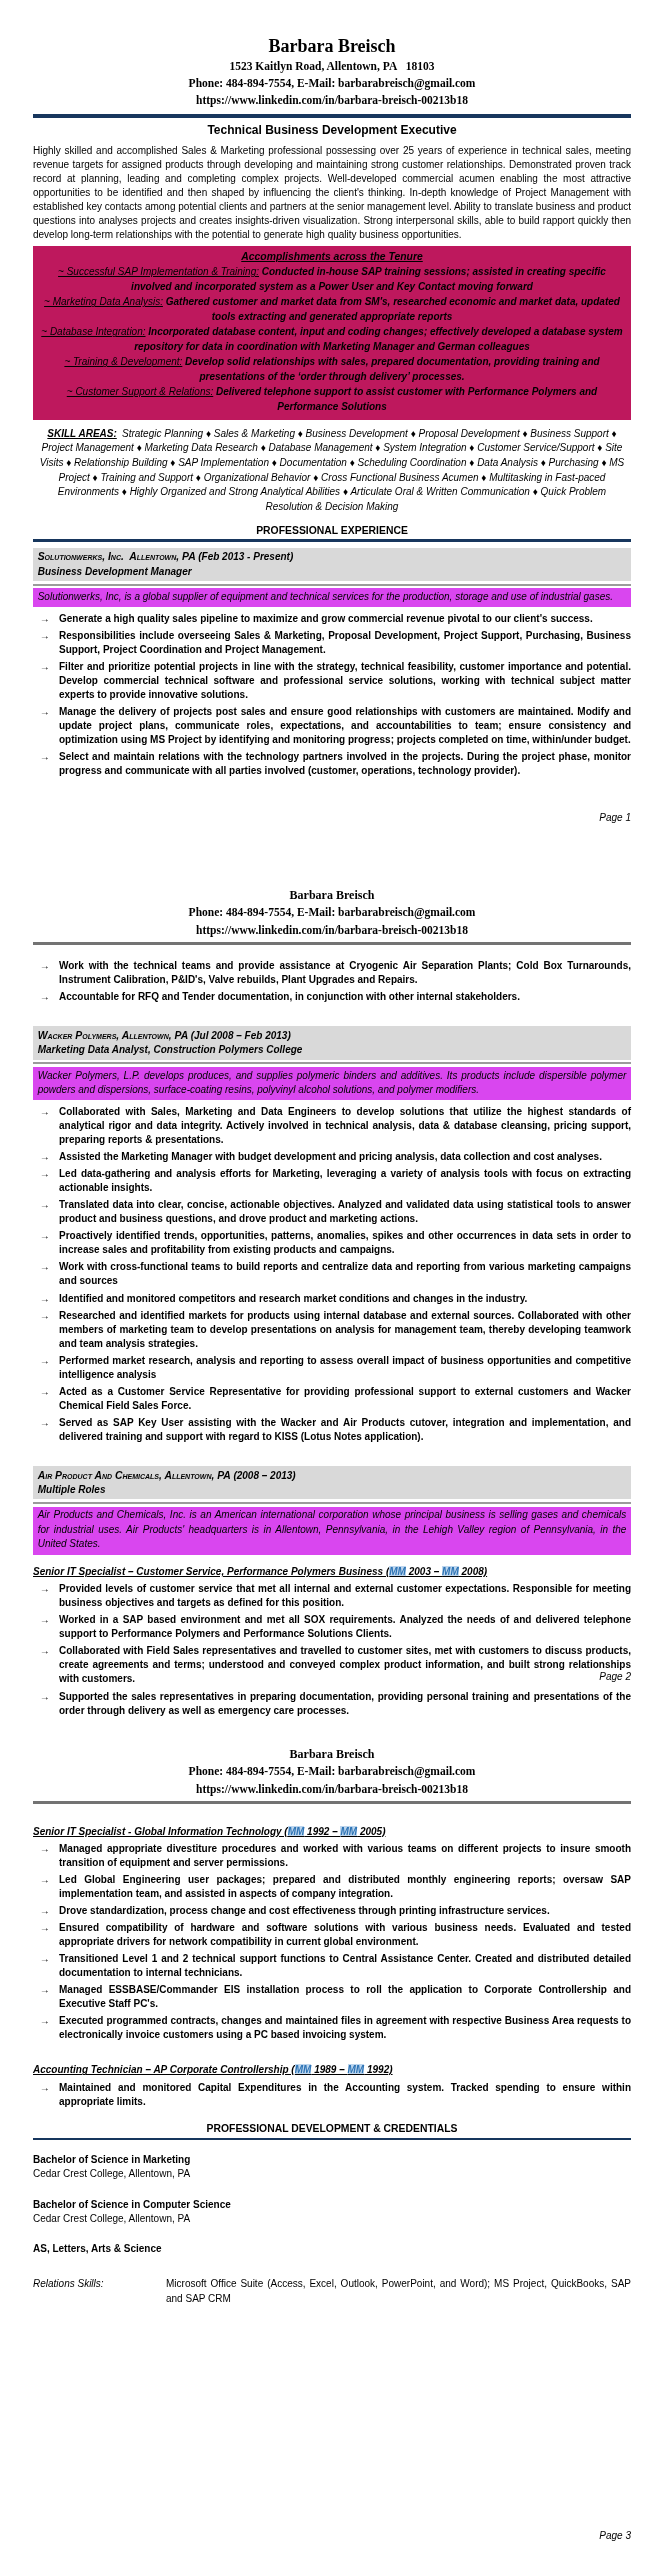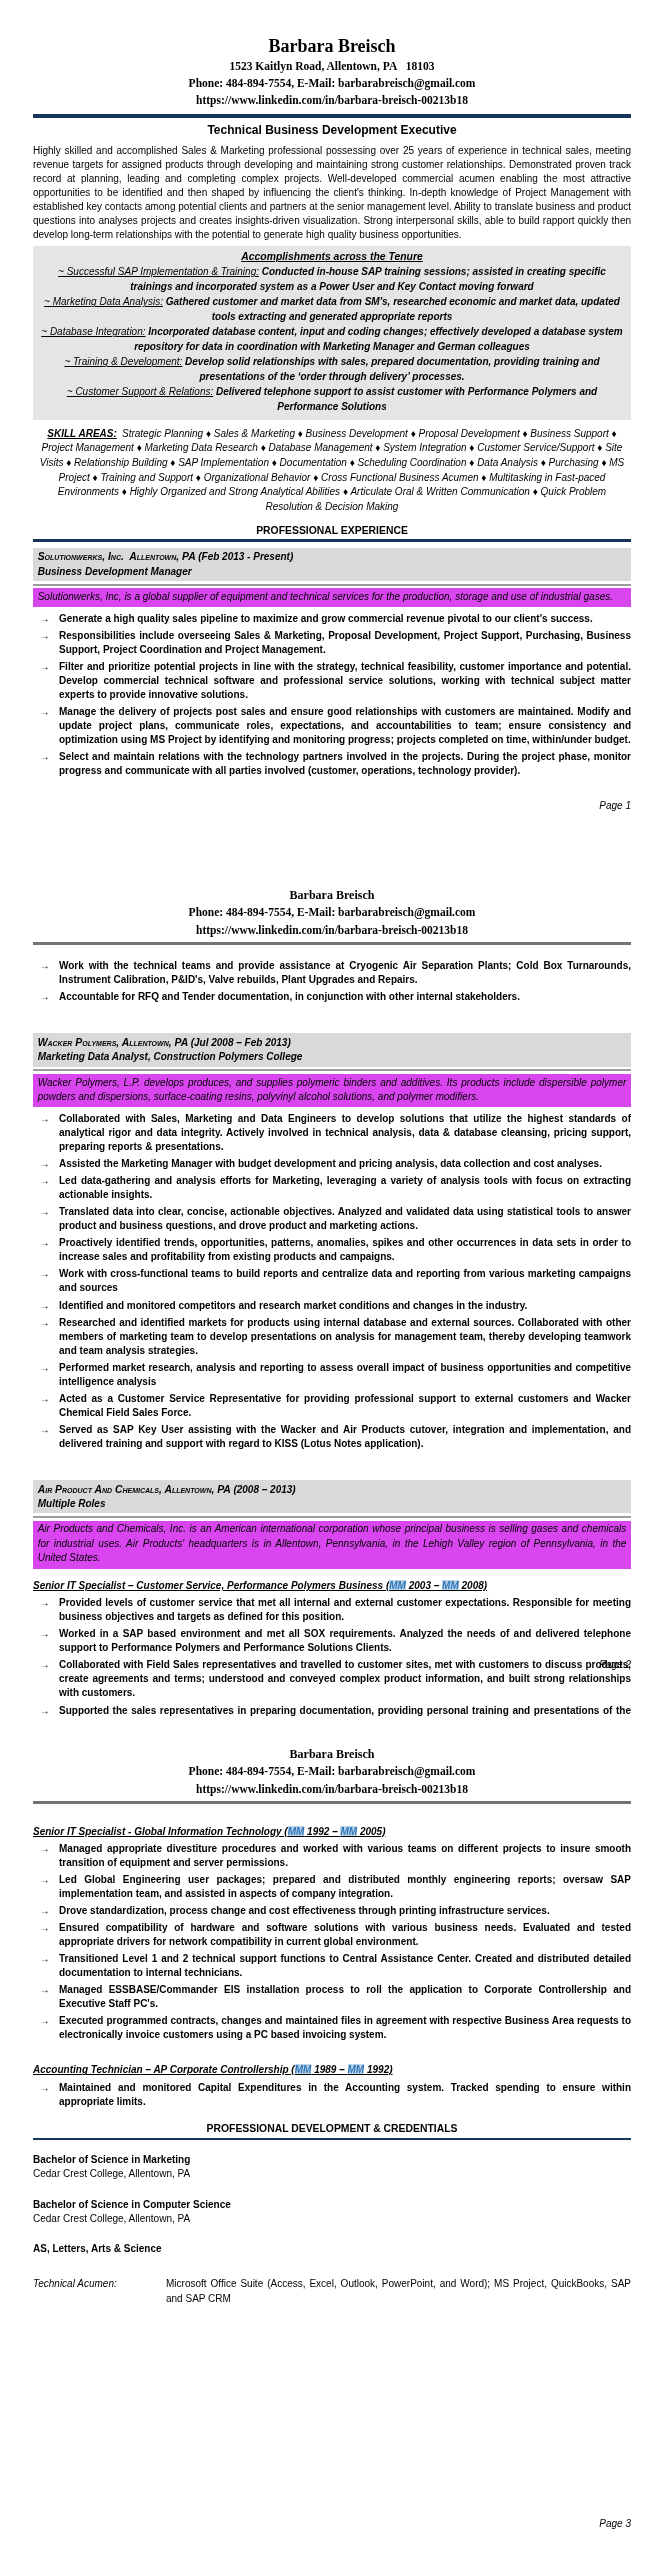--- a/index.html
+++ b/index.html
@@ -19,34 +19,34 @@
 
   hr { border:none; margin:0; }
   .navy { height:3.6px; background:#17365D; margin-top:4.7px; }
   .navy.thin { height:2.6px; margin-top:3.6px; }
   .grayrule { height:2.1px; background:#737373; margin-top:3.6px; }
 
   .headline { font-size:12px; font-weight:700; text-align:center; margin:5.7px 0 6.2px; }
   .body { font-size:10px; line-height:14px; margin:0; }
   .jtext { text-align:justify; }
 
-  .acc-block { background:#e5e5e5; margin-top:4.2px; padding:3.1px 6.2px 5.2px; }
+  .acc-block { background:#be185d; margin-top:4.2px; padding:3.1px 6.2px 5.2px; }
   .acc-heading { font-size:10.4px; font-weight:700; font-style:italic; text-decoration:underline; text-align:center; line-height:15.6px; }
   .acc-item { font-size:10px; font-style:italic; text-align:center; line-height:15px; }
   .acc-label { text-decoration:underline; }
   .acc-text { font-weight:700; }
 
   .skills { font-size:10px; font-style:italic; text-align:center; line-height:14.6px; margin:7.3px 0 0; }
   .skills-label { font-weight:700; text-decoration:underline; margin-right:5.2px; }
 
   .sect { font-size:10.4px; font-weight:700; text-align:center; margin:10.4px 0 0; }
   .sect.cred { margin-top:14.6px; }
 
   .job { margin-top:5.7px; }
-  .job.gap { margin-top:29px;border-radius:19px; }
+  .job.gap { margin-top:22px;border-radius:19px; }
   .job-head { background:#D9D9D9; padding:2.6px 4.7px 1.6px; font-size:10px; font-weight:700; font-style:italic; line-height:14.6px; }
   .sc { font-variant:small-caps; font-size:10.4px; }
   .job-rule { height:2.1px; background:#9B9B9B; margin:2.6px 0; }
   .job-desc { background:#d946ef; padding:1.6px 4.7px 2.6px; font-size:10px; font-style:italic; line-height:14.6px; }
 
   .bullets { margin-top:4.7px; }
   .bullets.cont { margin-top:14.6px; }
   .bullet { display:flex; margin-bottom:3.1px; }
   .bullet .arrow { flex:0 0 26px; padding-left:6.8px; font-size:10px; line-height:14px; }
   .btext { flex:1; font-size:10px; line-height:14px; }
@@ -57,42 +57,42 @@
   .mm { color:#2E74B5; background:#BDD6EE; }
 
   .edu-list { margin-top:12.5px; }
   .edu { font-size:10px; line-height:14.6px; margin-bottom:15.6px; }
   .degree { font-weight:700; }
 
   .tech { display:flex; font-size:10px; line-height:14.6px; margin-top:20px; }
   .tech-label { flex:0 0 133px; font-style:italic; }
   .tech-text { flex:1; }
 
-  .page-num { position:absolute; right:33px; bottom:48px; font-size:10px; font-style:italic; }
+  .page-num { position:absolute; right:33px; bottom:36px; font-size:10px; font-style:italic; }
 </style>
 </head>
 <body>
 
 <div>
 
   <section class="page p1">
     <header class="contact">
       <div class="name">Barbara Breisch</div>
       <div class="cline">1523 Kaitlyn Road, Allentown, PA&nbsp;&nbsp; 18103</div>
       <div class="cline">Phone: 484-894-7554, E-Mail: barbarabreisch@gmail.com</div>
       <div class="cline">https://www.linkedin.com/in/barbara-breisch-00213b18</div>
     </header>
     <hr class="navy">
     <h1 class="headline">Technical Business Development Executive</h1>
     <p class="body jtext">Highly skilled and accomplished Sales &amp; Marketing professional possessing over 25 years of experience in technical sales, meeting revenue targets for assigned products through developing and maintaining strong customer relationships. Demonstrated proven track record at planning, leading and completing complex projects. Well-developed commercial acumen enabling the most attractive opportunities to be identified and then shaped by influencing the client's thinking. In-depth knowledge of Project Management with established key contacts among potential clients and partners at the senior management level. Ability to translate business and product questions into analyses projects and creates insights-driven visualization. Strong interpersonal skills, able to build rapport quickly then develop long-term relationships with the potential to generate high quality business opportunities.</p>
 
     <div class="acc-block">
       <div class="acc-heading">Accomplishments across the Tenure</div>
       <div>
-          <div class="acc-item"><span class="acc-label">~ Successful SAP Implementation &amp; Training:</span><span class="acc-text"> Conducted in-house SAP training sessions; assisted in creating specific trainings and incorporated system as a Power User and Key Contact moving forward</span></div>
+          <div class="acc-item"><span class="acc-label">~ Successful SAP Implementation &amp; Training:</span><span class="acc-text"> Conducted in-house SAP training sessions; assisted in creating specific involved and incorporated system as a Power User and Key Contact moving forward</span></div>
           <div class="acc-item"><span class="acc-label">~ Marketing Data Analysis:</span><span class="acc-text"> Gathered customer and market data from SM's, researched economic and market data, updated tools extracting and generated appropriate reports</span></div>
           <div class="acc-item"><span class="acc-label">~ Database Integration:</span><span class="acc-text"> Incorporated database content, input and coding changes; effectively developed a database system repository for data in coordination with Marketing Manager and German colleagues</span></div>
           <div class="acc-item"><span class="acc-label">~ Training &amp; Development:</span><span class="acc-text"> Develop solid relationships with sales, prepared documentation, providing training and presentations of the ‘order through delivery’ processes.</span></div>
           <div class="acc-item"><span class="acc-label">~ Customer Support &amp; Relations:</span><span class="acc-text"> Delivered telephone support to assist customer with Performance Polymers and Performance Solutions</span></div>
         </div>
     </div>
 
     <p class="skills"><span class="skills-label">SKILL AREAS:</span><span>Strategic Planning ♦ Sales &amp; Marketing ♦ Business Development ♦ Proposal Development ♦ Business Support ♦ Project Management ♦ Marketing Data Research ♦ Database Management ♦ System Integration ♦ Customer Service/Support ♦ Site Visits ♦ Relationship Building ♦ SAP Implementation ♦ Documentation ♦ Scheduling Coordination ♦ Data Analysis ♦ Purchasing ♦ MS Project ♦ Training and Support ♦ Organizational Behavior ♦ Cross Functional Business Acumen ♦ Multitasking in Fast-paced Environments ♦ Highly Organized and Strong Analytical Abilities ♦ Articulate Oral &amp; Written Communication ♦ Quick Problem Resolution &amp; Decision Making</span></p>
 
     <h2 class="sect">PROFESSIONAL EXPERIENCE</h2>
@@ -303,21 +303,21 @@
         <div class="edu">
           <div class="degree">Bachelor of Science in Computer Science</div>
           <div>Cedar Crest College, Allentown, PA</div>
         </div>
         <div class="edu">
           <div class="degree">AS, Letters, Arts &amp; Science</div>
         </div>
       </div>
 
     <div class="tech">
-      <div class="tech-label">Technical Acumen:</div>
+      <div class="tech-label">Relations Skills:</div>
       <div class="tech-text jtext">Microsoft Office Suite (Access, Excel, Outlook, PowerPoint, and Word); MS Project, QuickBooks, SAP and SAP CRM</div>
     </div>
 
     <div class="page-num">Page 3</div>
   </section>
 
 </div>
 
 
 </body></html>

